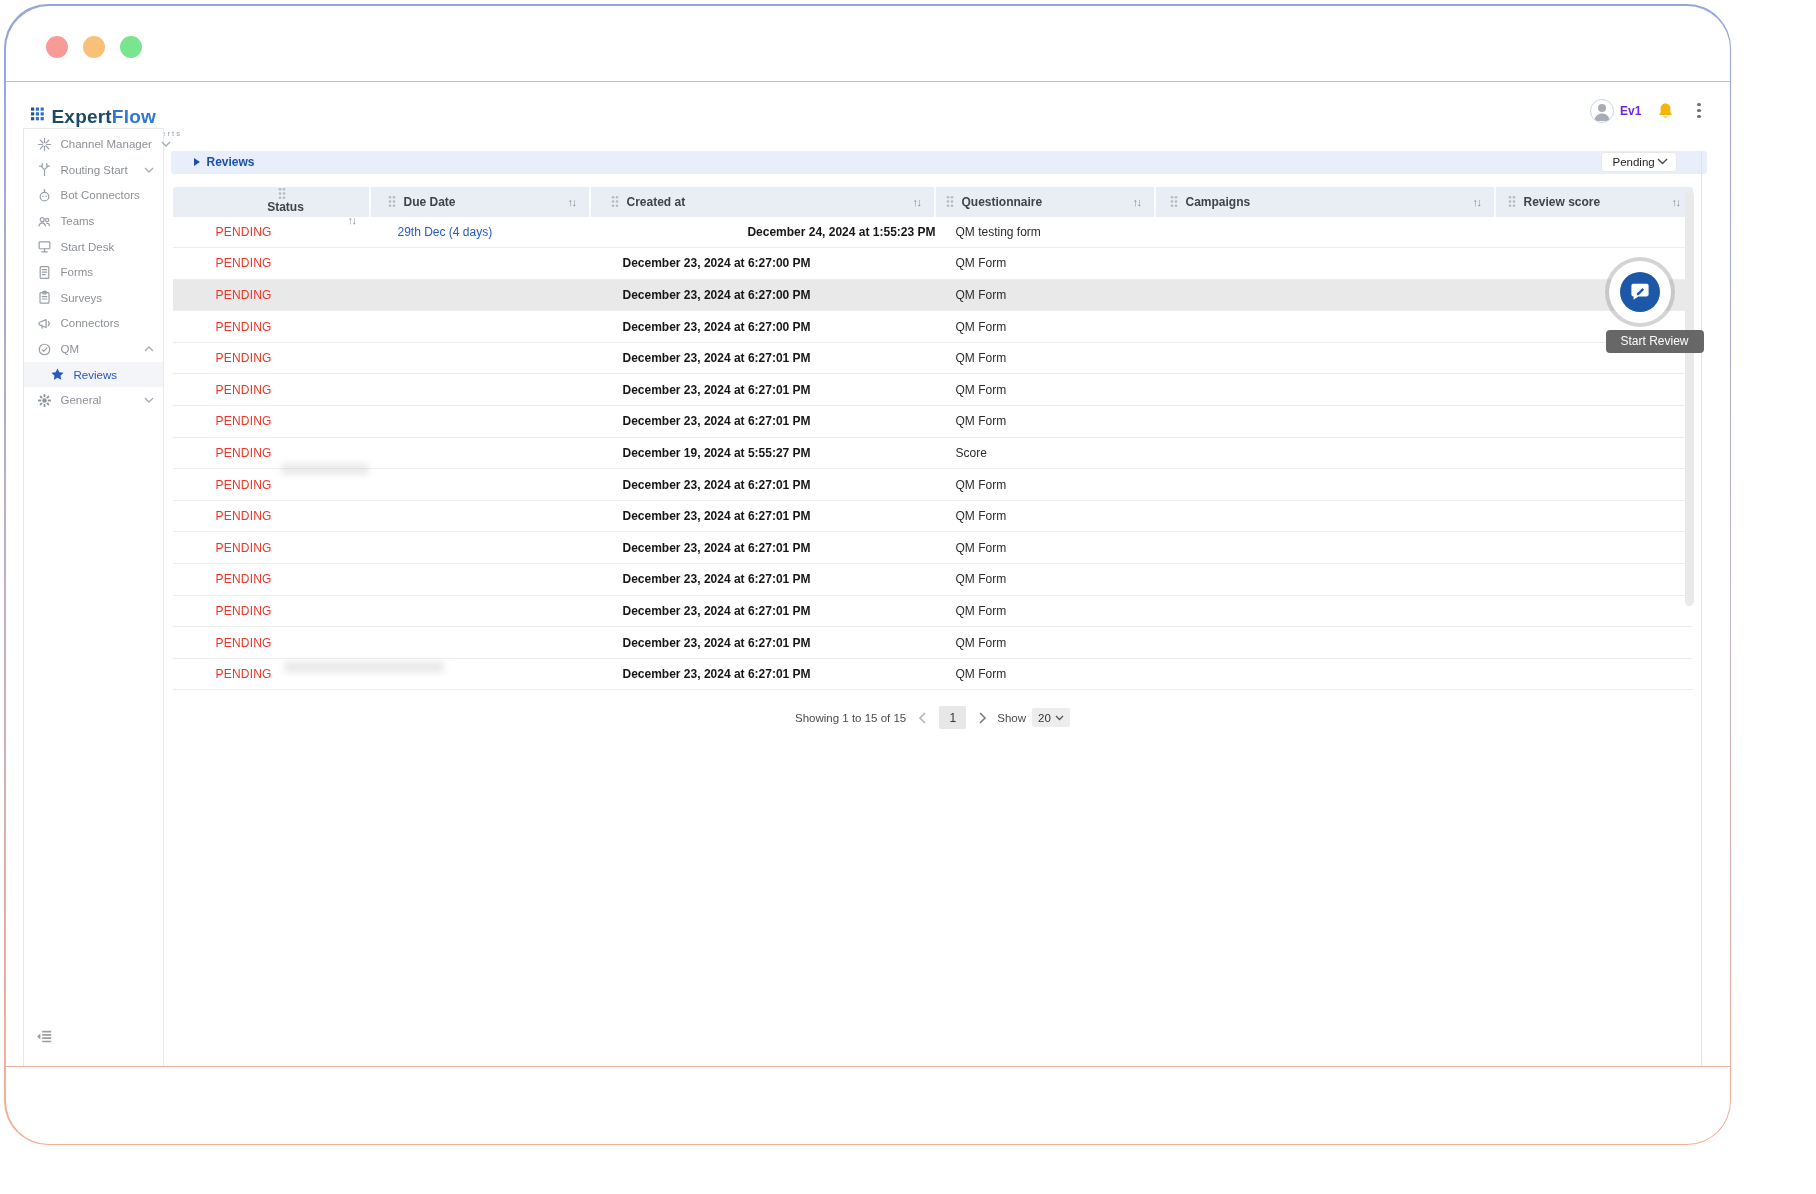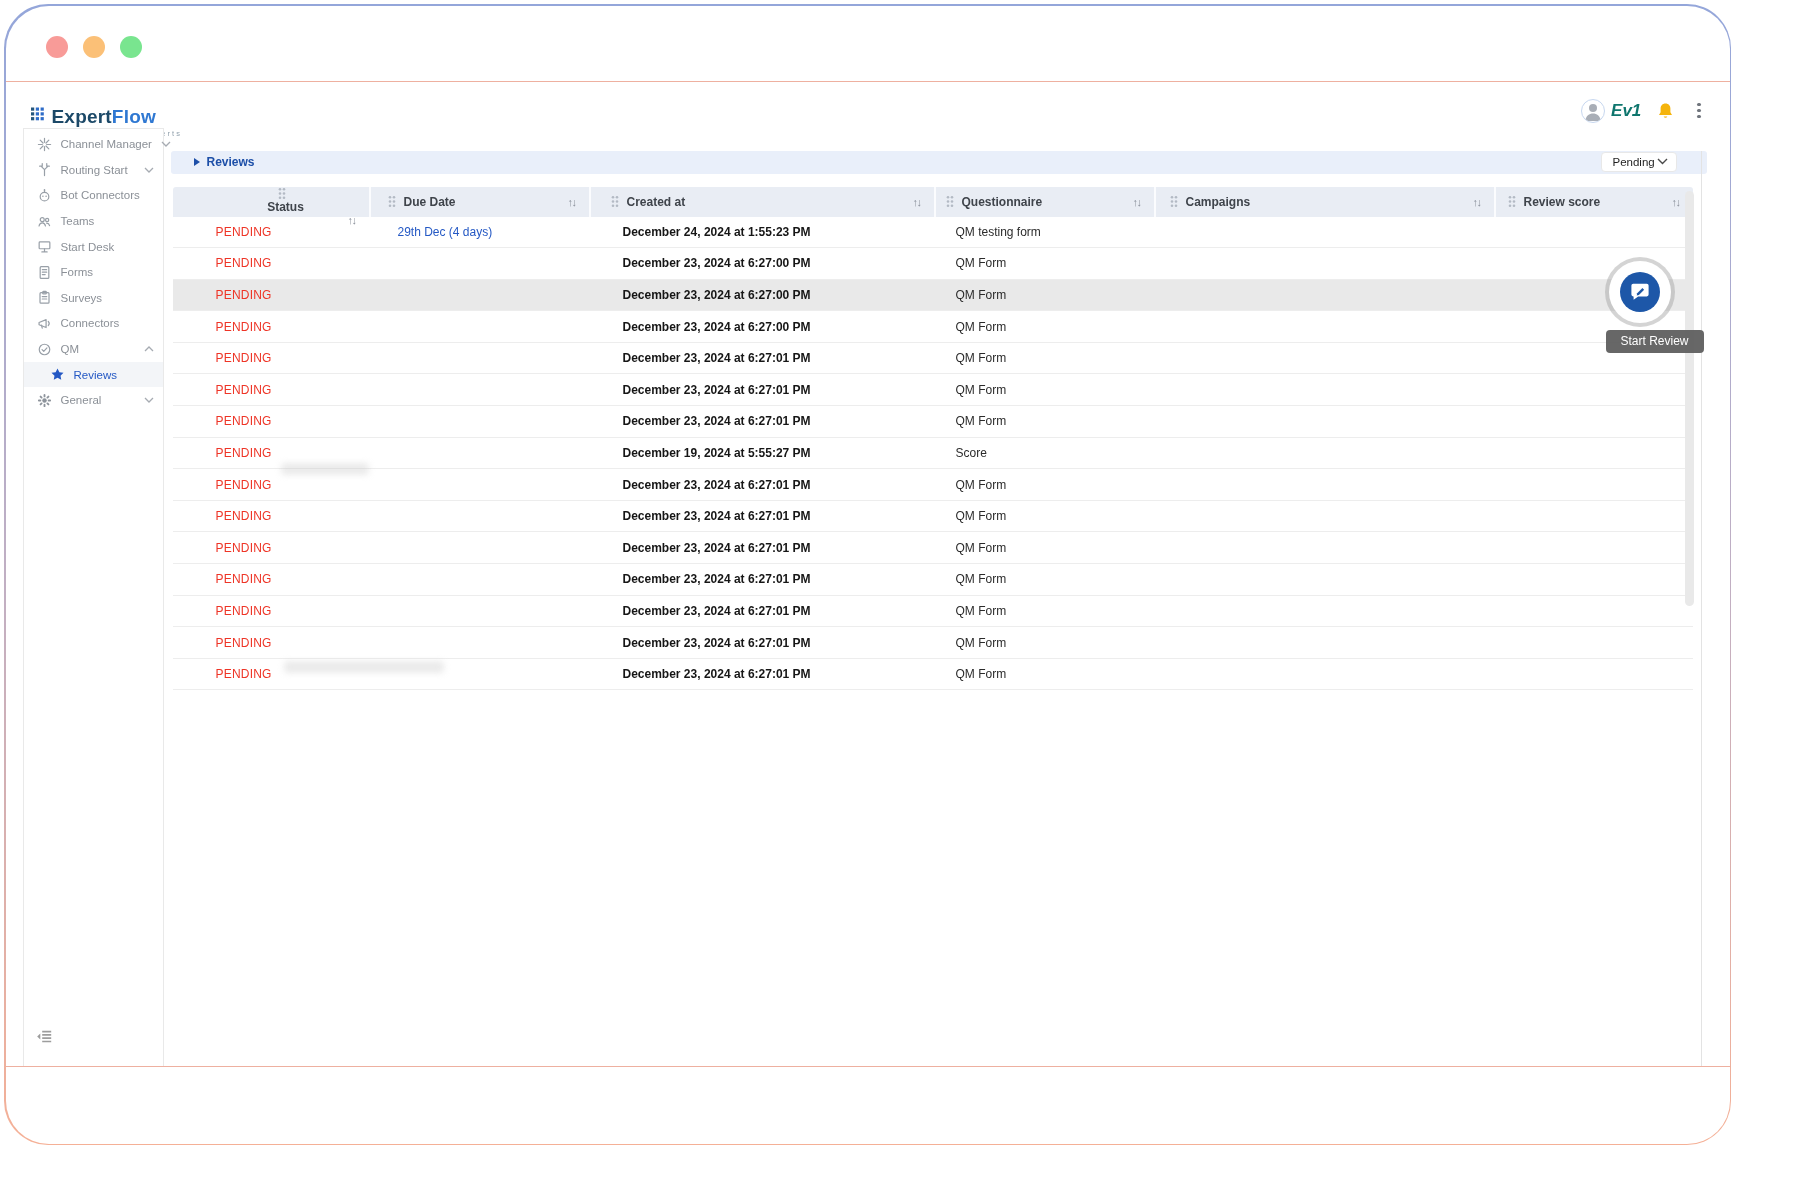--- a/index.html
+++ b/index.html
@@ -16,21 +16,21 @@
   .sep.top { top:75px; } .sep.bottom { top:1060px; }
 
   
   .logo { position:absolute; left:25px; top:100px; }
   .logo-row { display:flex; align-items:center; gap:4px; }
   .logo-name { font-size:19px; font-weight:700; letter-spacing:0.2px; }
   .logo-name .p1 { color:#1c4968; } .logo-name .p2 { color:#2f78d2; }
   .logo-tag { font-size:7.5px; color:#93a2ae; letter-spacing:2.1px; margin:1px 0 0 22px; }
   .user-cluster { position:absolute; right:24px; top:93px; display:flex; align-items:center; }
   .avatar { width:24px; height:24px; border-radius:50%; background:#fff; border:1px solid #c7d7ef; display:flex; align-items:flex-end; justify-content:center; overflow:hidden; }
-  .user-name { font-size:17px; font-weight:700; color:#0f766e; margin:0 0 0 6px;font-style:italic; }
+  .user-name { font-size:12px; font-weight:700; color:#6d28d9; margin:0 0 0 6px; }
   .bell { margin-left:16px; display:flex; }
   .kebab { margin-left:18px; display:flex; flex-direction:column; gap:2.5px; padding:3px 5px; }
   .kebab i { width:3.2px; height:3.2px; border-radius:50%; background:#70757d; }
 
   
   .sidebar { position:absolute; left:17px; top:122px; width:141px; height:939px; background:#fff;
              border:1px solid #e9e9e9; border-bottom:none; }
   .side-list { padding-top:3px; }
   .side-item { height:25.6px; display:flex; align-items:center; gap:9px; padding:0 9px 0 13px;
                font-size:11.5px; color:#8b9097; cursor:pointer; white-space:nowrap; }
@@ -384,21 +384,21 @@
               </svg>
             </span>
             <span>Review score</span>
             <span class="sort">↑↓</span>
           </div>
         </div>
       <div>
           <div class="tr">
             <div class="td status" style="width: 198px; padding-left: 43px;">PENDING</div>
             <div class="td due" style="width: 220px; padding-left: 27px;">29th Dec (4 days)</div>
-            <div class="td created" style="width: 345px; padding-left: 32px;">December 24, 2024 at 1:55:23 PM</div>
+            <div class="td created" style="width: 345px; padding-left: 32px; text-align: right;">December 24, 2024 at 1:55:23 PM</div>
             <div class="td quest" style="width: 220px; padding-left: 20px;">QM testing form</div>
             <div class="td submitted" style="width: 340px; padding-left: 14px;"></div>
             <div class="td score" style="width: 197px; padding-left: 12px;"></div>
           </div>
           <div class="tr">
             <div class="td status" style="width: 198px; padding-left: 43px;">PENDING</div>
             <div class="td due" style="width: 220px; padding-left: 27px;"></div>
             <div class="td created" style="width: 345px; padding-left: 32px;">December 23, 2024 at 6:27:00 PM</div>
             <div class="td quest" style="width: 220px; padding-left: 20px;">QM Form</div>
             <div class="td submitted" style="width: 340px; padding-left: 14px;"></div>
@@ -522,16 +522,37 @@
         <div class="fab-blue">
           <svg width="22" height="22" viewBox="0 0 22 22">
             <path d="M4.2 2.8h13.6a1.8 1.8 0 0 1 1.8 1.8v9a1.8 1.8 0 0 1-1.8 1.8H9.2l-4.6 3.4v-3.4H4.2a1.8 1.8 0 0 1-1.8-1.8v-9a1.8 1.8 0 0 1 1.8-1.8z" fill="#fff"></path>
             <path d="M8.2 12.3l5.2-5.2 1.7 1.7-5.2 5.2-2.2.5z" fill="#1d57a8"></path>
           </svg>
         </div>
       </div>
     </div>
     <div class="tooltip">Start Review</div>
 
+    <div class="pagination">
+      <span>Showing 1 to 15 of 15</span>
+      <span class="pg-chev">
+        <svg width="9" height="12" viewBox="0 0 9 12">
+            <path d="M7 1L2 6l5 5" fill="none" stroke="#b5b5b5" stroke-width="1.6"></path>
+          </svg>
+      </span>
+      <span class="pg-page">1</span>
+      <span class="pg-chev">
+        <svg width="9" height="12" viewBox="0 0 9 12">
+            <path d="M2 1l5 5-5 5" fill="none" stroke="#7c7c7c" stroke-width="1.6"></path>
+          </svg>
+      </span>
+      <span style="margin-left:-2px;">Show</span>
+      <span class="pg-size" style="margin-left:-6px;">
+        <span>20</span>
+        <svg width="9" height="6" viewBox="0 0 9 6">
+            <path d="M1 1l3.5 3.5L8 1" fill="none" stroke="#555" stroke-width="1.3"></path>
+          </svg>
+      </span>
+    </div>
 
     <div class="sep bottom"></div>
   </div>
 </div>
 
 </body></html>

